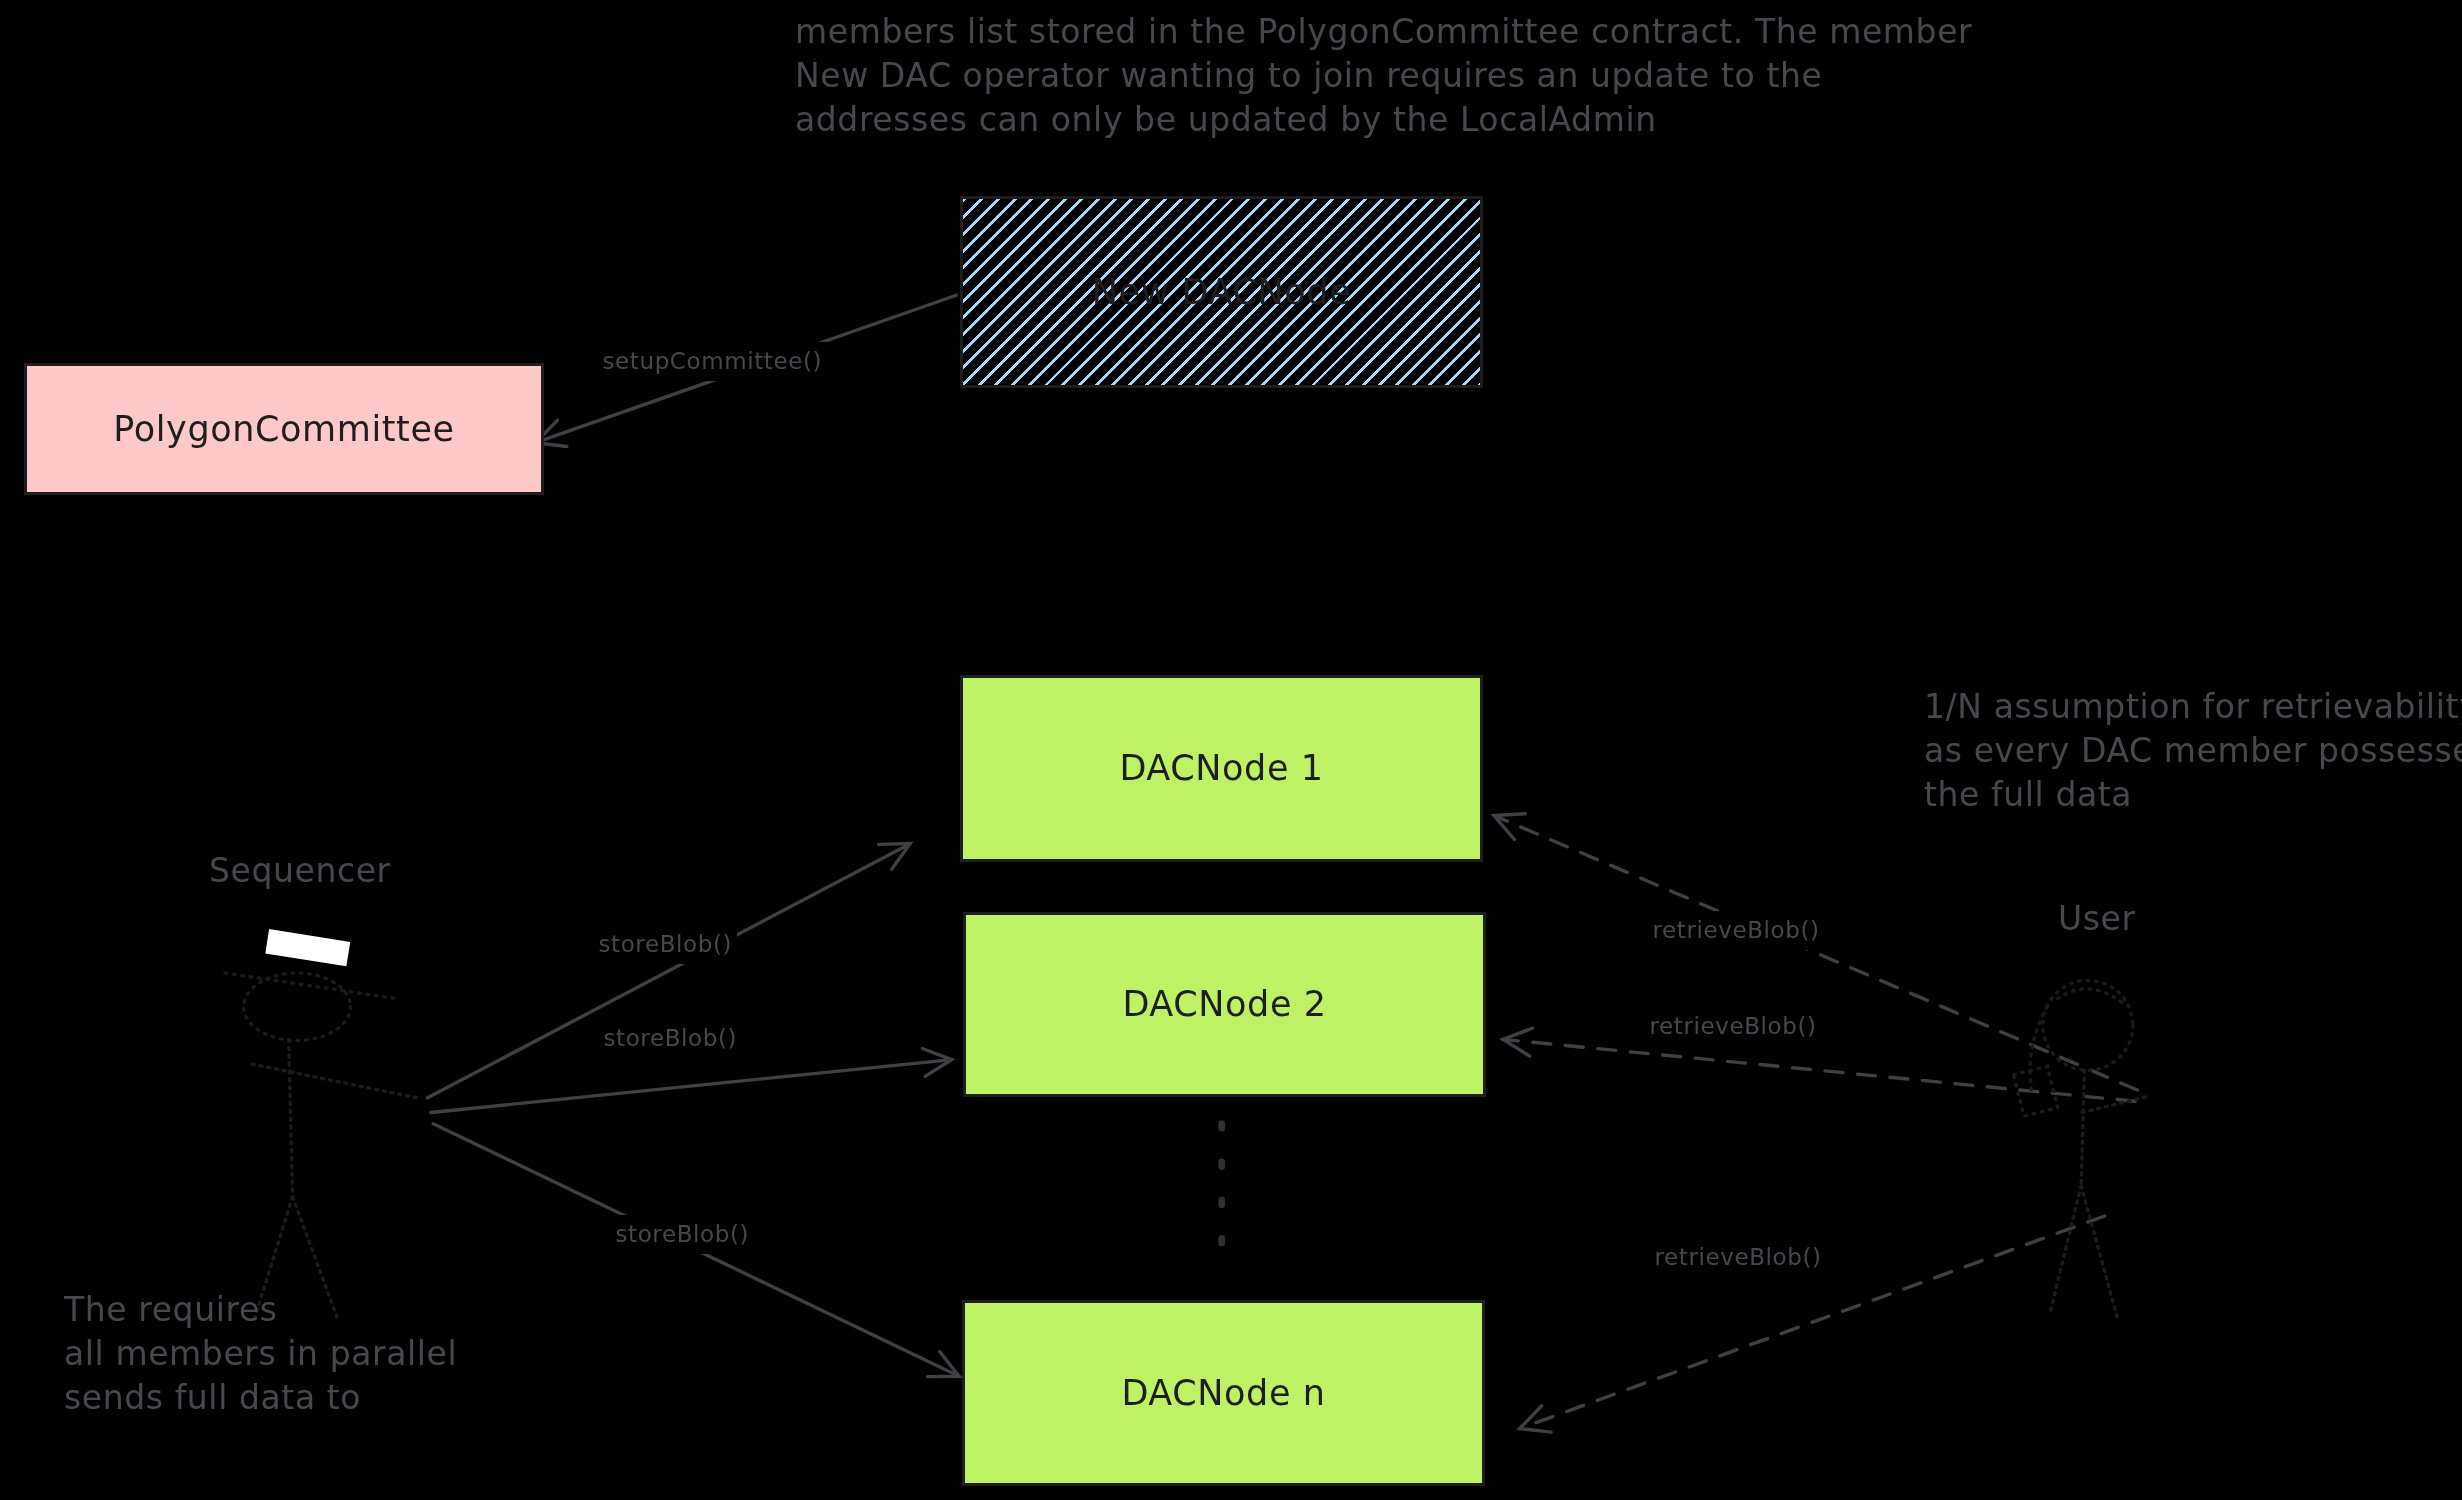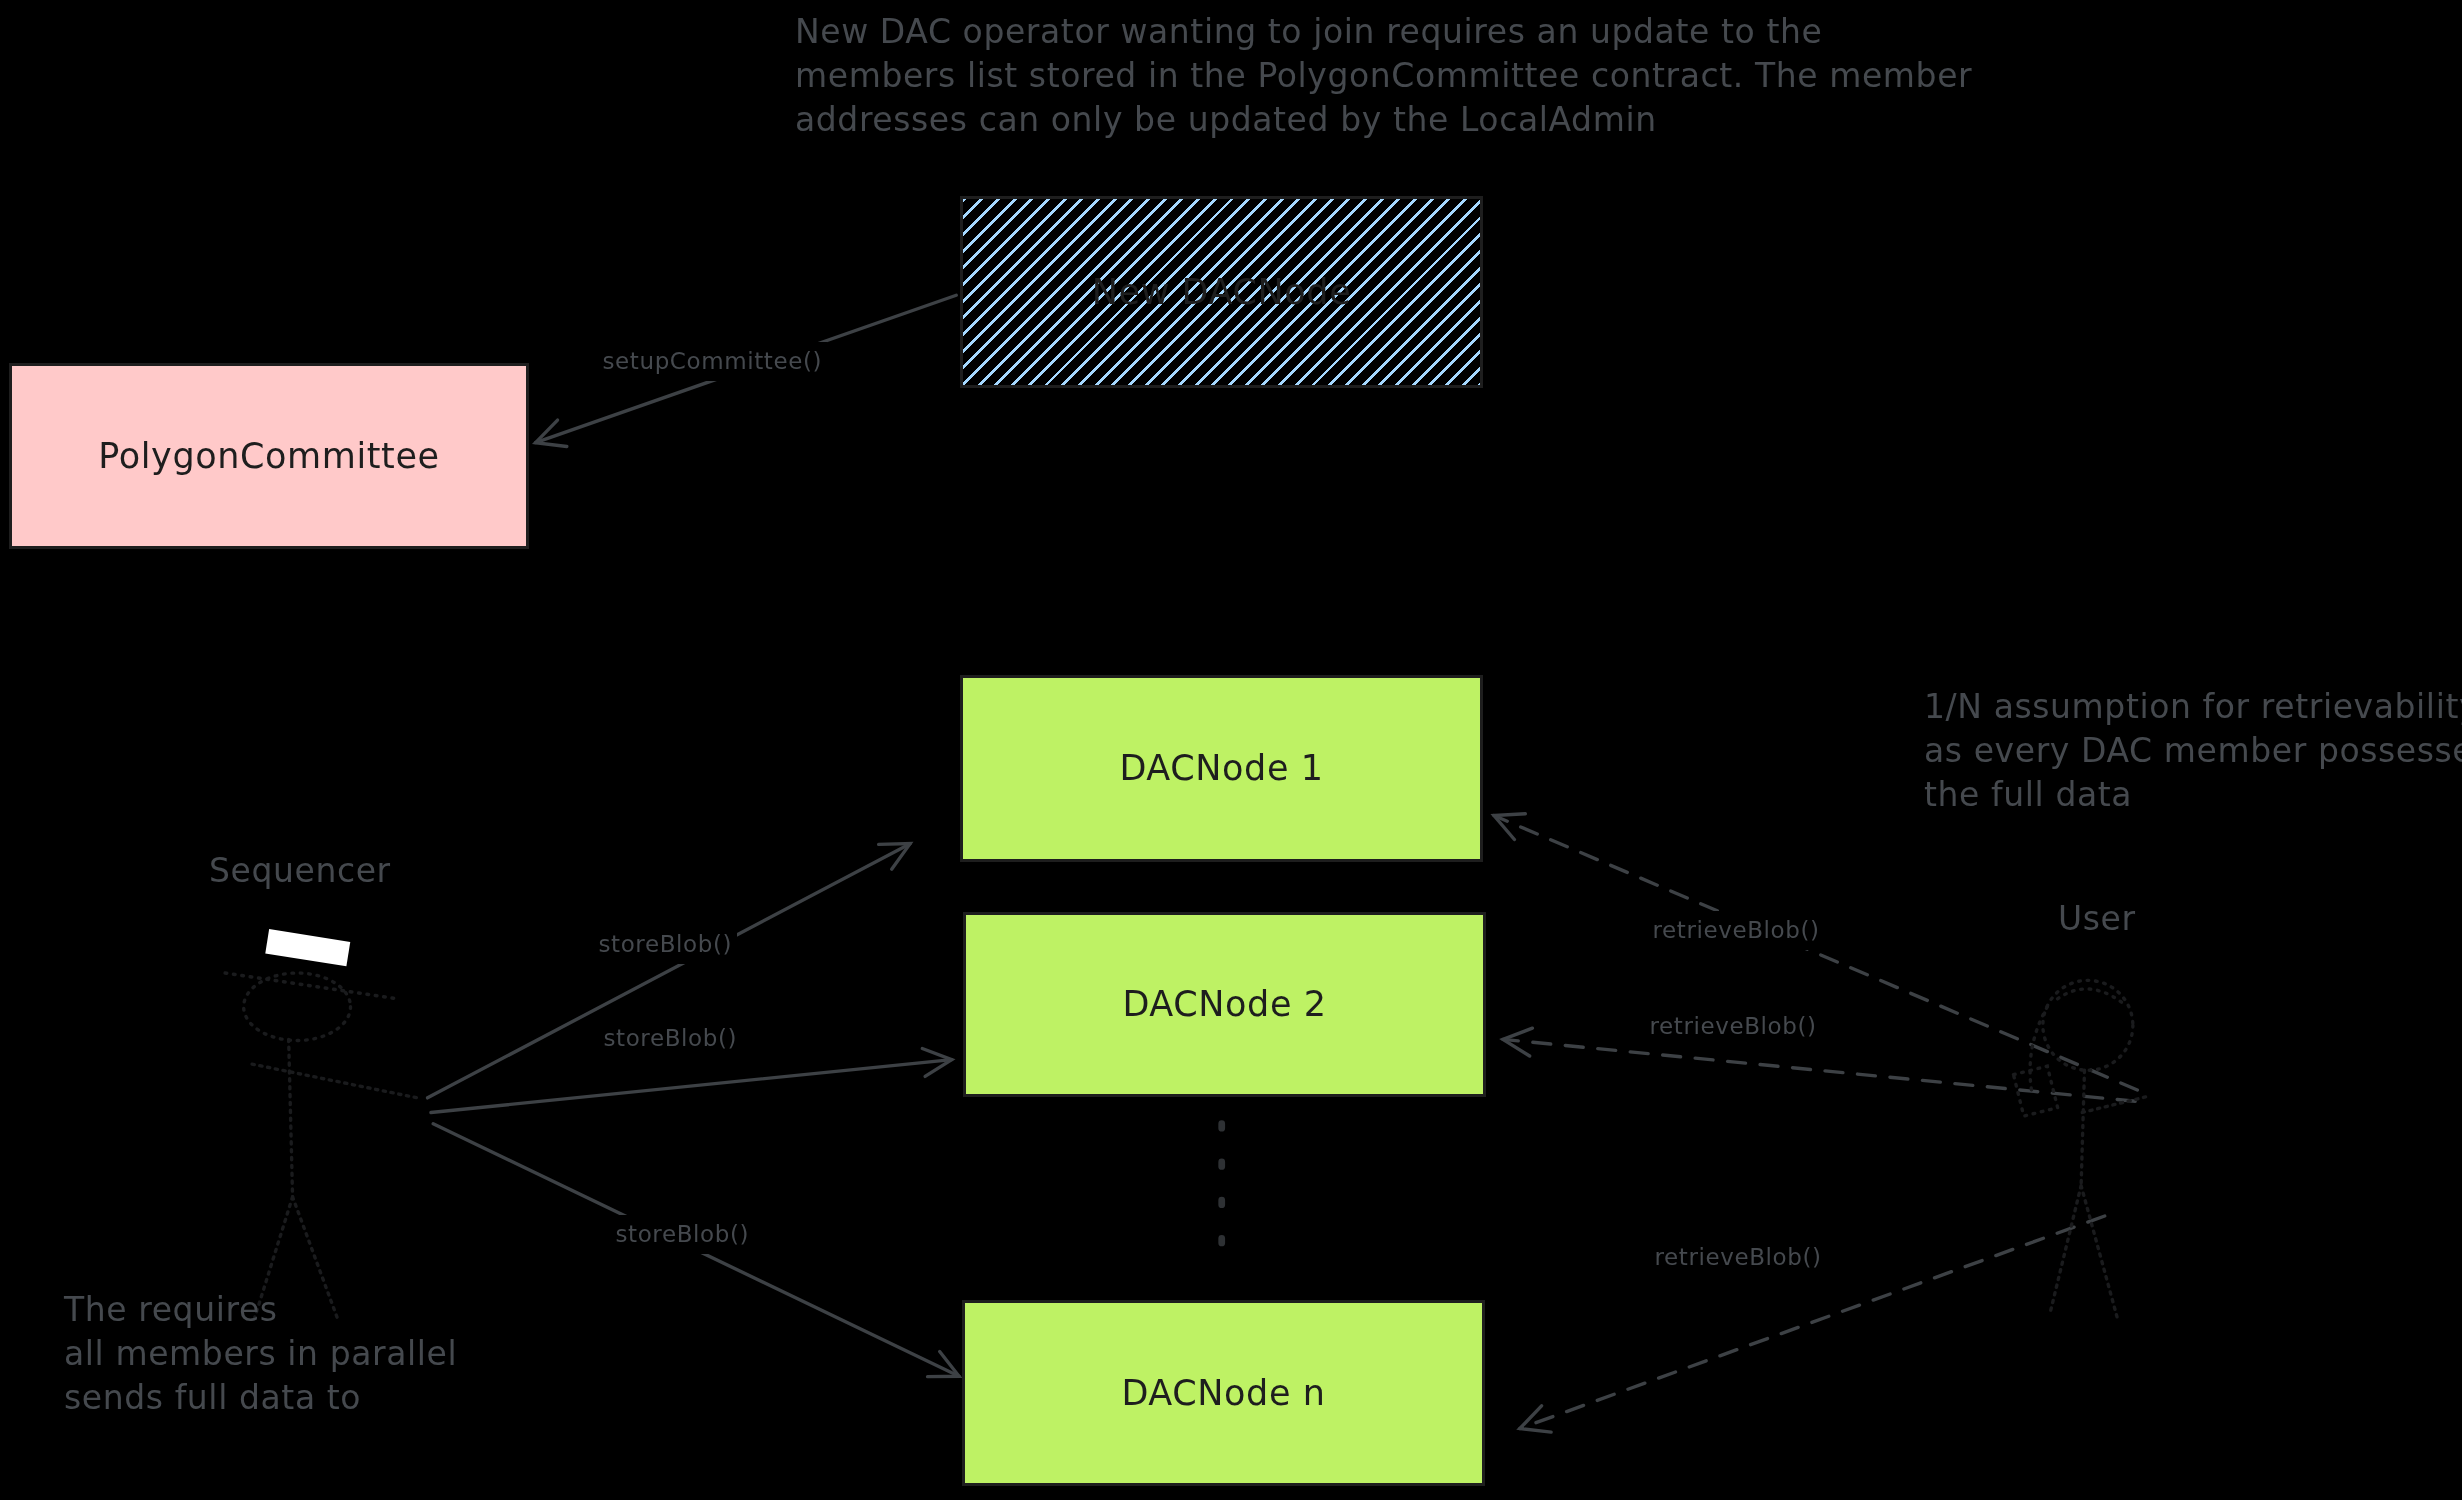--- a/index.html
+++ b/index.html
@@ -85,43 +85,43 @@
   <path d="M1007.6,793.9 L952,787 L991.1,746.9" fill="none" stroke="#3d4145" stroke-width="6" stroke-linecap="round"></path>
       <path d="M1562.0,1501.4 L1618,1500 L1585.2,1545.4" fill="none" stroke="#3d4145" stroke-width="6" stroke-linecap="round"></path>
       <path d="M1639.6,1864.3 L1692,1884 L1644.6,1913.8" fill="none" stroke="#3d4145" stroke-width="6" stroke-linecap="round"></path>
       <path d="M1670.5,2402.9 L1705,2447 L1649.0,2447.7" fill="none" stroke="#3d4145" stroke-width="6" stroke-linecap="round"></path>
       <path d="M2692.4,1492.6 L2656,1450 L2711.9,1446.8" fill="none" stroke="#3d4145" stroke-width="6" stroke-linecap="round"></path>
       <path d="M2719.5,1877.6 L2672,1848 L2724.4,1828.1" fill="none" stroke="#3d4145" stroke-width="6" stroke-linecap="round"></path>
       <path d="M2757.7,2546.2 L2702,2540 L2740.7,2499.5" fill="none" stroke="#3d4145" stroke-width="6" stroke-linecap="round"></path>
     </svg>
 
   <div class="note" style="left:795px;top:10px">
+    <div>members list stored in the PolygonCommittee contract. The member</div>
     <div>New DAC operator wanting to join requires an update to the</div>
-    <div>members list stored in the PolygonCommittee contract. The member</div>
     <div>addresses can only be updated by the LocalAdmin</div>
   </div>
 
   <div class="note" style="left:1924px;top:685px">
     <div>1/N assumption for retrievability,</div>
     <div>as every DAC member possesses</div>
     <div>the full data</div>
   </div>
 
   <div class="note" style="left:64px;top:1288px">
     <div>The requires</div>
     <div>all members in parallel</div>
     <div>sends full data to</div>
   </div>
 
   <div class="shape fill-hatch" style="left:960px;top:196px;width:523px;height:192px;border-width:3.4px">
     <span>New DAC</span>
     <span>Node</span>
   </div>
 
-  <div class="shape fill-pink" style="left:9px;top:363px;width:520px;height:186px">
+  <div class="shape fill-pink" style="left:24px;top:363px;width:520px;height:132px">
     <span>PolygonCommittee</span>
   </div>
 
   <div class="shape fill-blue" style="left:960px;top:675px;width:523px;height:187px">
     <span>DAC</span>
     <span>Node 1</span>
   </div>
 
   <div class="shape fill-blue" style="left:963px;top:912px;width:523px;height:185px">
     <span>DAC</span>

